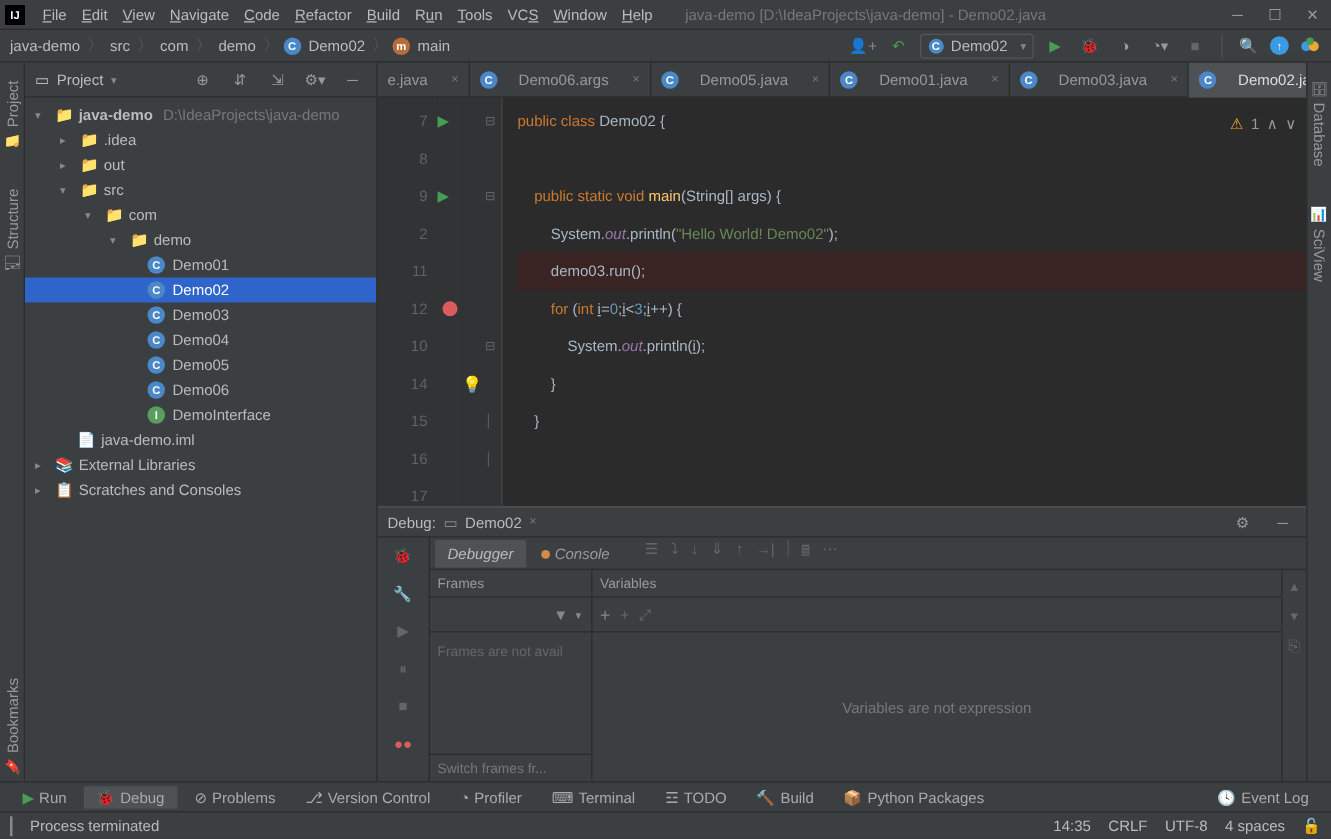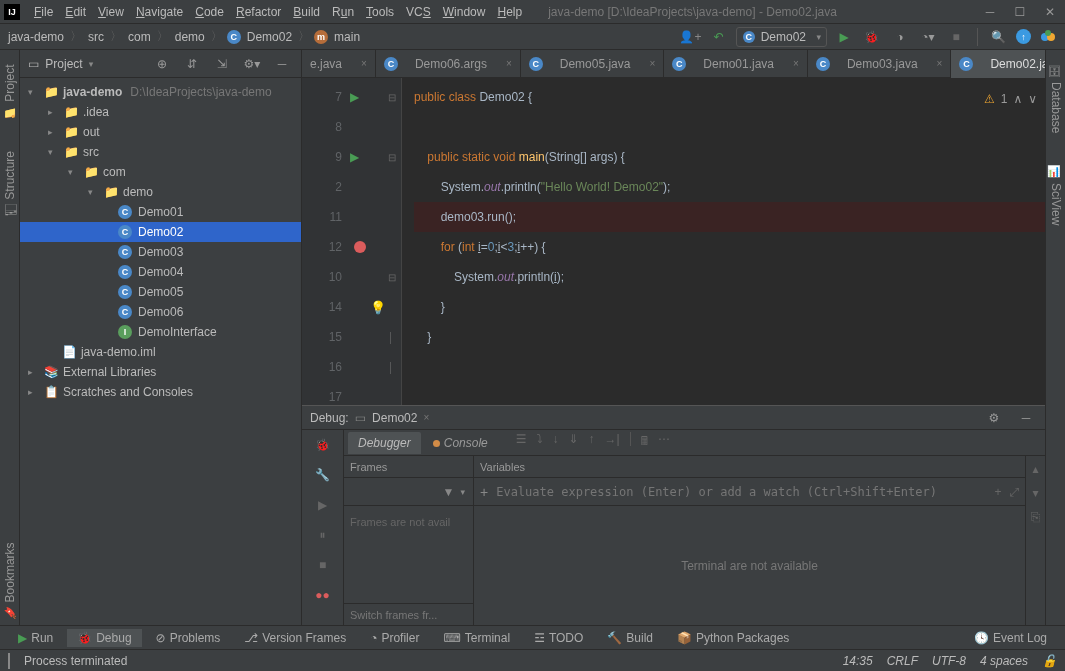--- a/index.html
+++ b/index.html
@@ -96,21 +96,21 @@
 .vars-eval { height:28px; border-bottom:1px solid #2b2b2b; display:flex; align-items:center; padding:0 6px; gap:8px;}
 .vars-eval input { flex:1; background:transparent; border:none; color:#888; font-family:Consolas,monospace; font-size:12px; outline:none;}
 .vars-body { flex:1; display:flex; align-items:center; justify-content:center; color:#777; font-size:12px;}
 .vars-side { width:20px; border-left:1px solid #2b2b2b; display:flex; flex-direction:column; align-items:center; padding-top:6px; gap:10px; color:#666;}
 
 .tool-windows { height:24px; background:#3c3f41; border-top:1px solid #2b2b2b; display:flex; align-items:center; padding:0 8px; gap:4px;}
 .tw-item { display:flex; align-items:center; gap:4px; padding:2px 10px; color:#aaa; font-size:11px; cursor:pointer;}
 .tw-item.active { background:#4e5254; }
 .tw-right { margin-left:auto; display:flex; align-items:center; gap:6px;}
 .statusbar { height:22px; background:#3c3f41; border-top:1px solid #2b2b2b; display:flex; align-items:center; padding:0 8px; gap:14px; font-size:11px;}
-.sb-right { margin-left:auto; display:flex; gap:14px; align-items:flex-end;font-style:italic;}
+.sb-right { margin-left:auto; display:flex; gap:14px; align-items:flex-end;}
 .sq { width:11px; height:11px; border:1px solid #888;}
 .green { color:#499c54; }
 .blue-circle { width:15px; height:15px; border-radius:50%; background:#3b9ae1; display:inline-flex; align-items:center; justify-content:center; color:#fff; font-size:9px;}
 svg { display:block; }
 </style>
 </head>
 <body>
 
 <div class="titlebar row">
   <div class="logo">IJ</div>
@@ -428,25 +428,24 @@
                 <span>▼</span>
                 <span style="font-size:9px">▾</span>
               </div>
               <div class="frames-body">Frames are not avail</div>
               <div class="frames-ft">Switch frames fr...</div>
             </div>
             <div class="vars">
               <div class="vars-hd">Variables</div>
               <div class="vars-eval">
                 <span style="color:#888;font-size:14px">+</span>
-                <input placeholder="Evaluate expression (Enter) or add a watch (Ctrl+Shift+Enter)" style="">
                 <span style="color:#666">+</span>
                 <span style="color:#666">⤢</span>
               </div>
-              <div class="vars-body">Terminal are not available</div>
+              <div class="vars-body">Variables are not expression</div>
             </div>
             <div class="vars-side">
               <span>▴</span>
               <span>▾</span>
               <span>⎘</span>
             </div>
           </div>
         </div>
       </div>
     </div>
@@ -466,21 +465,21 @@
   <div class="tw-item active">
       <span class="green">🐞</span>
       <span>Debug</span>
     </div>
   <div class="tw-item">
       <span>⊘</span>
       <span>Problems</span>
     </div>
   <div class="tw-item">
       <span>⎇</span>
-      <span>Version Frames</span>
+      <span>Version Control</span>
     </div>
   <div class="tw-item">
       <span>◔</span>
       <span>Profiler</span>
     </div>
   <div class="tw-item">
       <span>⌨</span>
       <span>Terminal</span>
     </div>
   <div class="tw-item">

